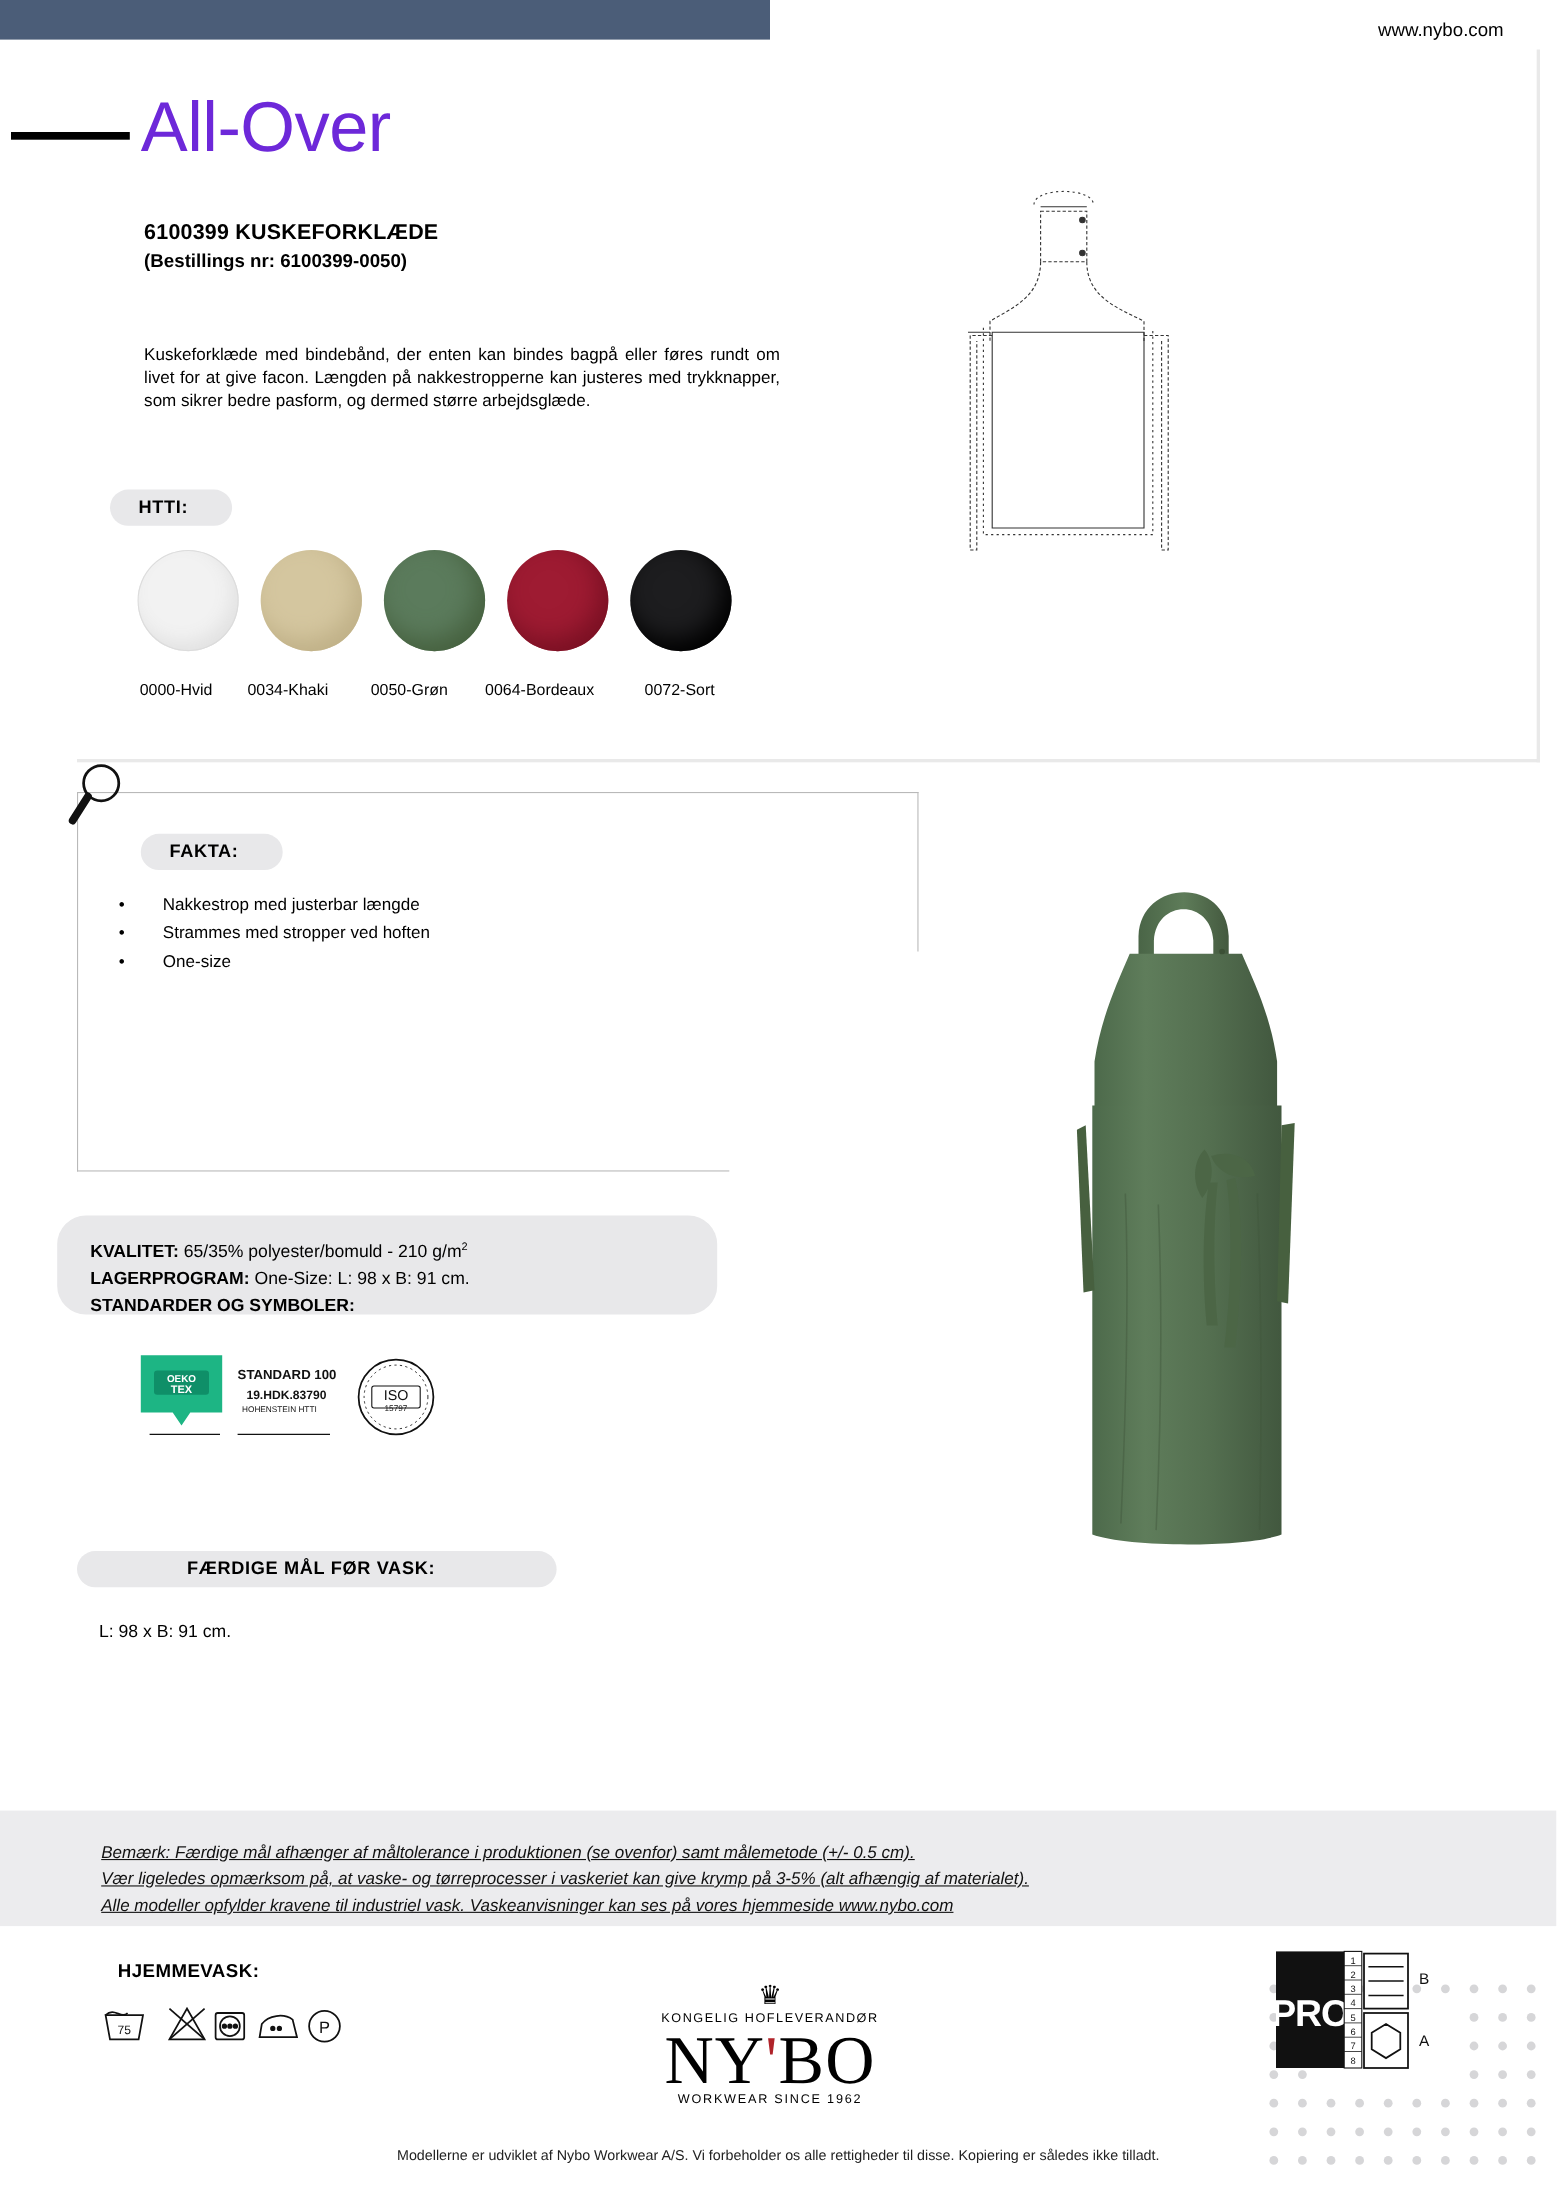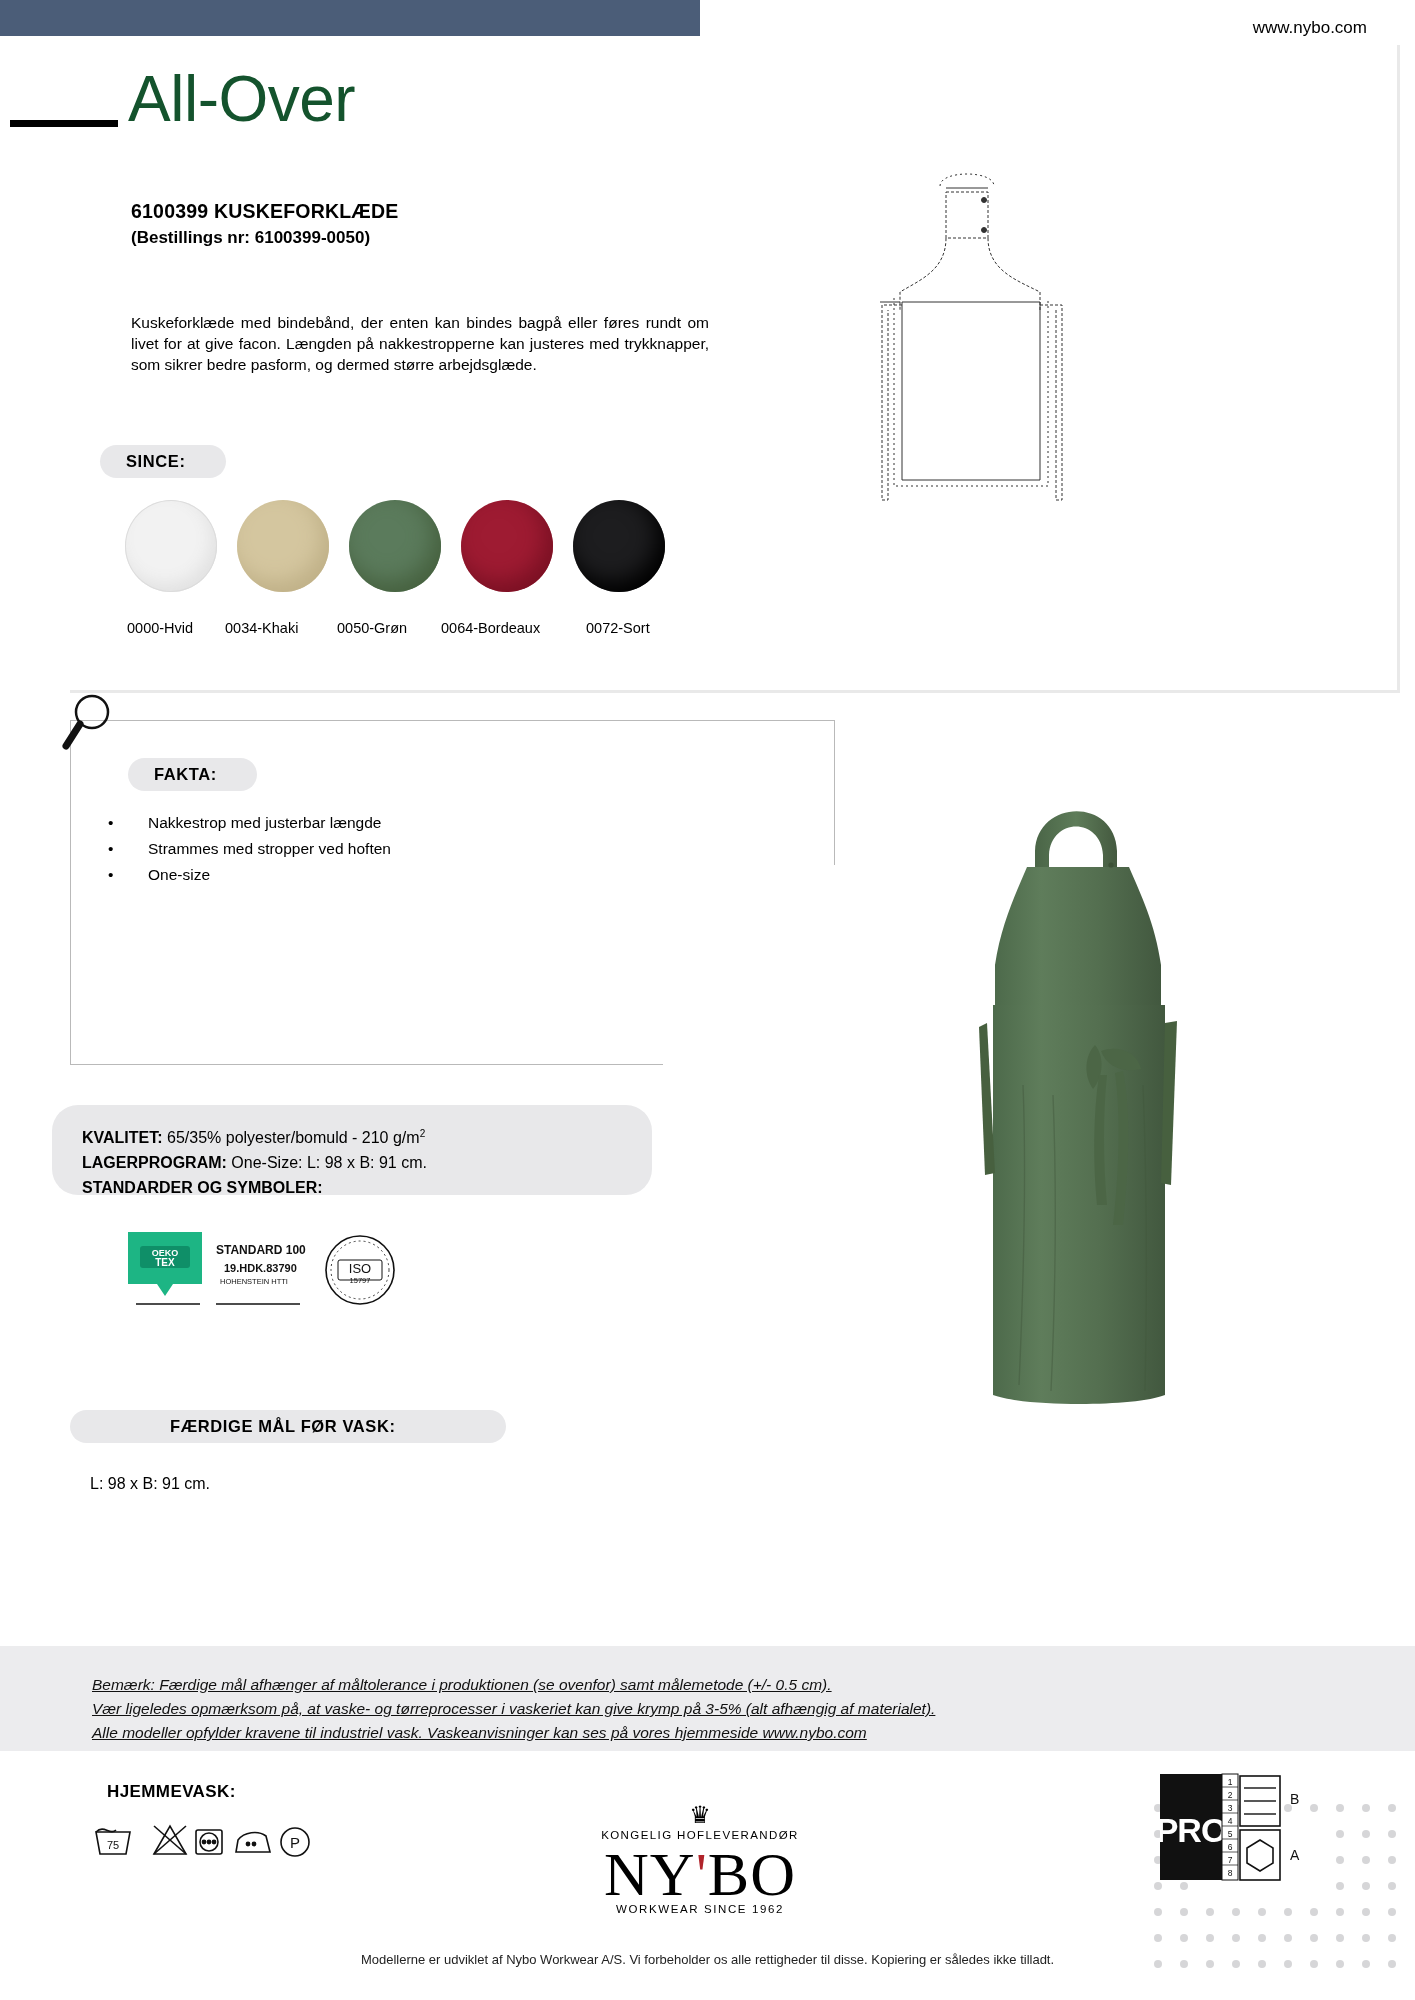--- a/index.html
+++ b/index.html
@@ -26,22 +26,22 @@
     position:absolute; left:70px; top:45px; width:1330px; height:648px;
     background:#fff;
     border-right:3px solid #e9e9e9;
     border-bottom:3px solid #e9e9e9;
   }
 
   .title-rule {
     position:absolute; left:10px; top:120px; width:108px; height:7px; background:#000;
   }
   .title {
-    position:absolute; left:128px; top:62px;
-    font-size:64px; font-weight:300; letter-spacing:-0.5px; color:#14532d;
+    position:absolute; left:128px; top:78px;
+    font-size:64px; font-weight:300; letter-spacing:-0.5px; color:#6d28d9;
     font-family:"Liberation Sans", sans-serif;
     text-align:center;
   }
 
   .prod-code {
     position:absolute; left:131px; top:200px;
     font-size:19.5px; font-weight:bold; letter-spacing:0.2px;
   }
   .prod-order {
     position:absolute; left:131px; top:228px;
@@ -148,21 +148,21 @@
 
 <div class="card-shadow"></div>
 
 <div class="title-rule"></div>
 <div class="title">All-Over</div>
 
 <div class="prod-code">6100399  KUSKEFORKLÆDE</div>
 <div class="prod-order">(Bestillings nr: 6100399-0050)</div>
 <div class="prod-desc">Kuskeforklæde med bindebånd, der enten kan bindes bagpå eller føres rundt om livet for at give facon. Længden på nakkestropperne kan justeres med trykknapper, som sikrer bedre pasform, og dermed større arbejdsglæde.</div>
 
-<div class="pill farve-pill">SINCE:</div>
+<div class="pill farve-pill">HTTI:</div>
 
 <div class="swatches">
   <div class="swatch" style="left:0px;   background:#f2f2f2; box-shadow:inset 0 0 0 1px #dcdcdc, inset -6px -8px 16px #e2e2e2;"></div>
   <div class="swatch" style="left:112px; background:#d4c69f; box-shadow:inset -8px -10px 20px #c0b188;"></div>
   <div class="swatch" style="left:224px; background:#5b7b5c; box-shadow:inset -8px -10px 22px #46613f;"></div>
   <div class="swatch" style="left:336px; background:#9e1b32; box-shadow:inset -8px -10px 22px #7a1023;"></div>
   <div class="swatch" style="left:448px; background:#1d1d1f; box-shadow:inset -8px -10px 22px #000;"></div>
 </div>
 <div class="swatch-label" style="left:127px;">0000-Hvid</div>
 <div class="swatch-label" style="left:225px;">0034-Khaki</div>

